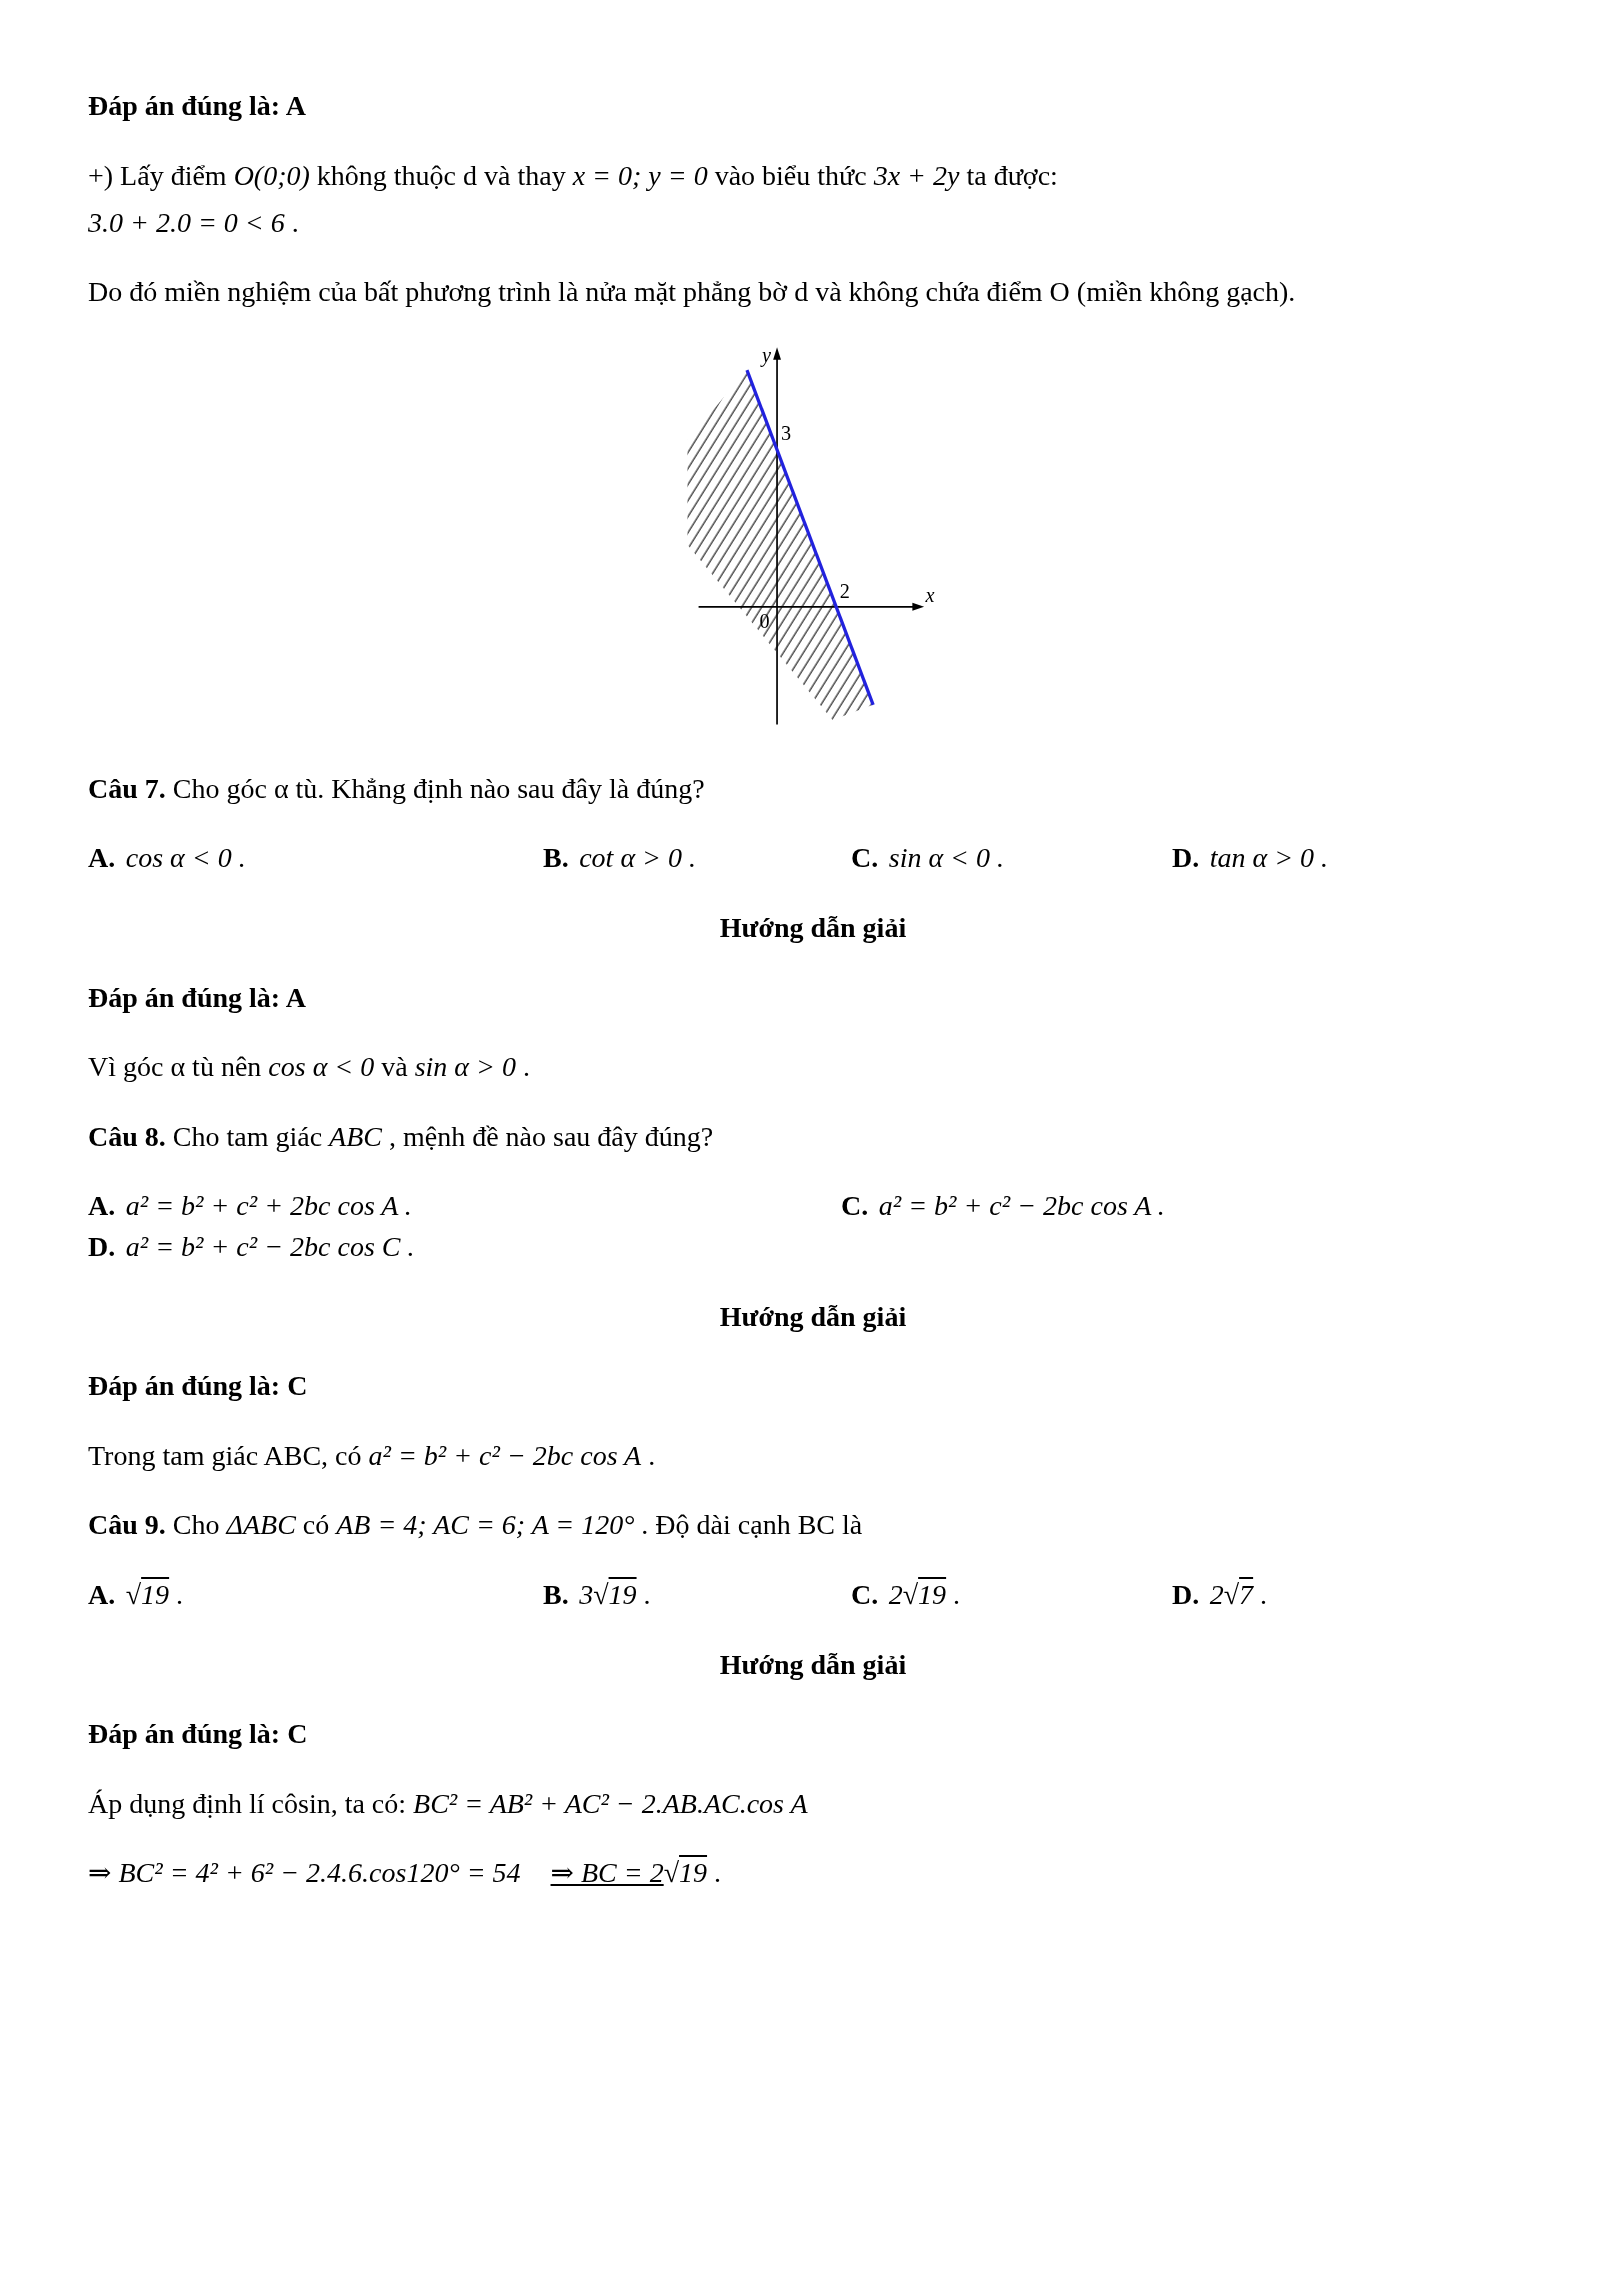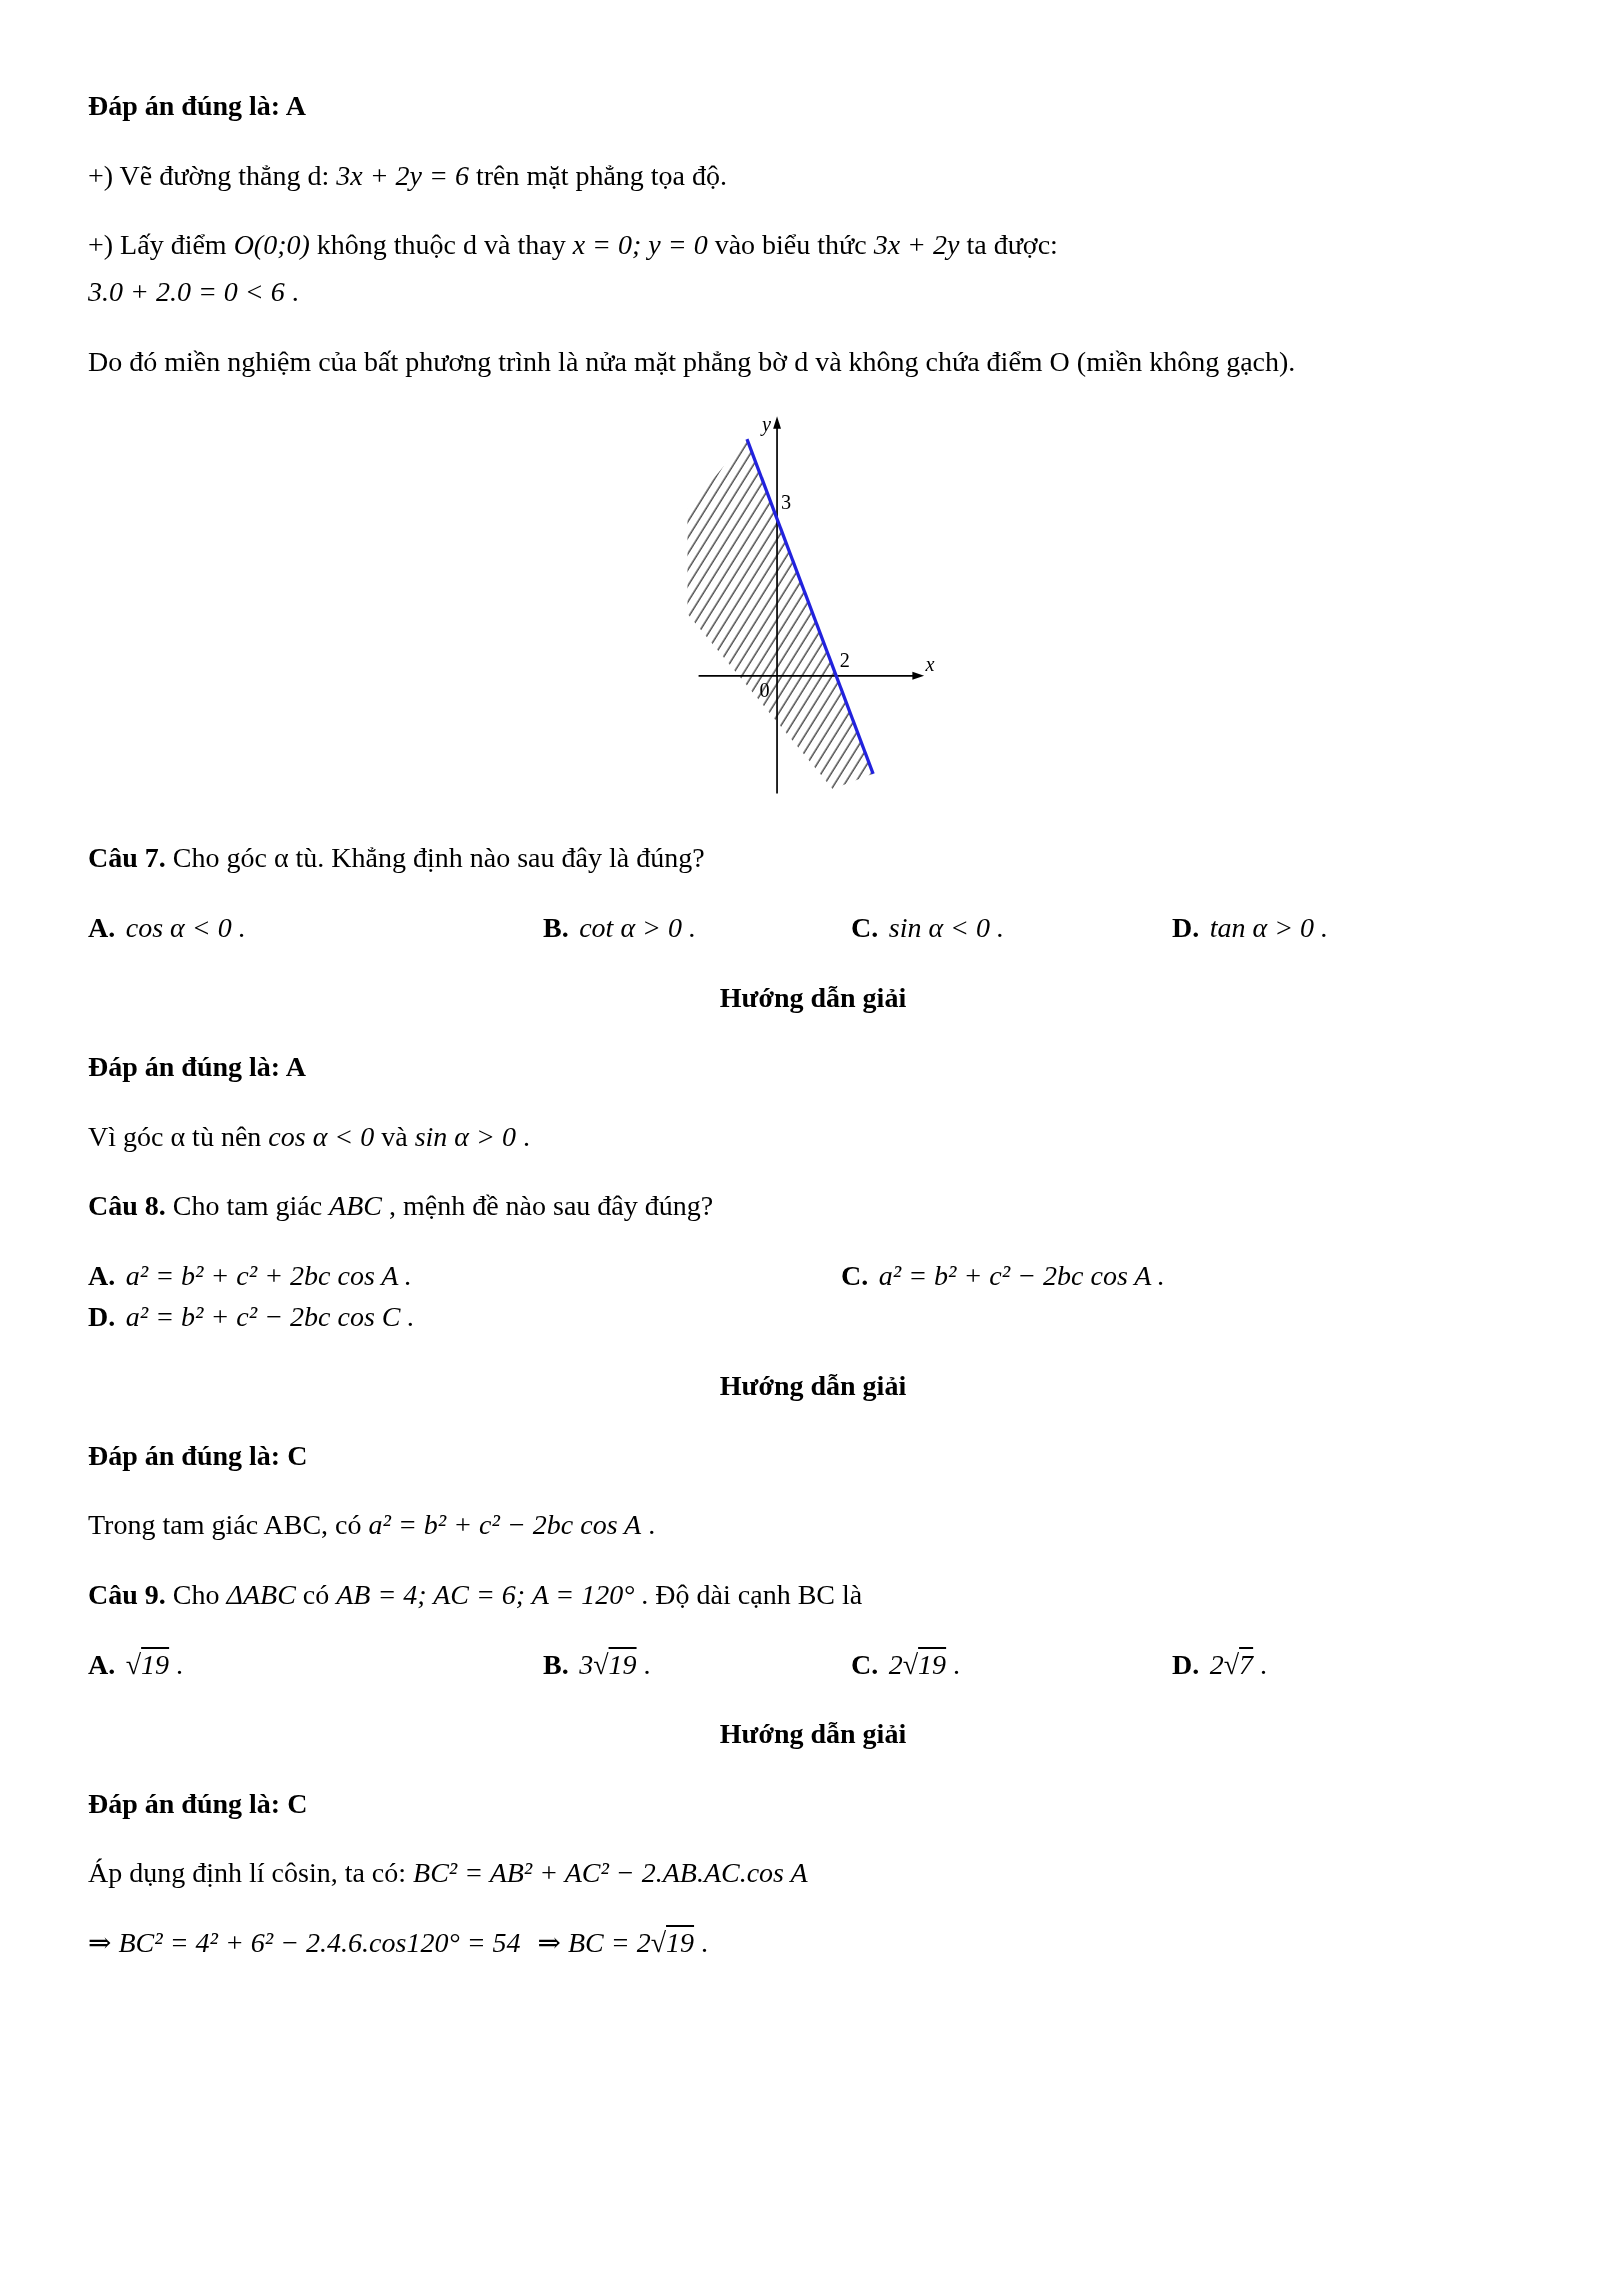--- a/index.html
+++ b/index.html
@@ -10,35 +10,32 @@
   }
   .para{margin:0 0 29px 0;line-height:1.45;text-align:justify;}
   .tight{margin-bottom:6.5px;margin-top:24px;}
   .bold{font-weight:bold;}
   .m{font-style:italic;}
   .center{text-align:center;font-family:Liberation Serif, serif;}
   .opts4{display:grid;grid-template-columns:455px 308px 321px 1fr;margin:0 0 29px 0;line-height:1.45;}
   .opts2{display:grid;grid-template-columns:753px 1fr;margin:0 0 29px 0;line-height:1.45;}
   .olb{font-weight:bold;margin-right:10.5px;}
   .over{text-decoration:overline;}
-  .ml{margin-left:17px;}
+  .ml{margin-left:30px;text-decoration:underline;}
   .graph{margin:9.2px auto 31px;width:262px;}
   .axlbl{font-size:31px;font-family:"Liberation Serif","DejaVu Serif",serif;fill:#000;}
   .it{font-style:italic;}
 </style>
 </head>
 <body>
 
 <div class="page">
 
   <p class="para bold">Đáp án đúng là: A</p>
 
-  <p class="para">
-    <span>+) Vẽ đường thẳng d: </span><span class="m">3x + 2y = 6</span><span> trên mặt phẳng tọa độ.</span>
-  </p>
 
   <p class="para tight">
     <span>+) Lấy điểm </span><span class="m">O(0;0)</span><span> không thuộc d và thay </span><span class="m">x = 0; y = 0</span><span> vào biểu thức </span><span class="m">3x + 2y</span><span> ta được:</span>
   </p>
 
   <p class="para">
     <span class="m">3.0 + 2.0 = 0 &lt; 6</span><span> .</span>
   </p>
 
   <p class="para">Do đó miền nghiệm của bất phương trình là nửa mặt phẳng bờ d và không chứa điểm O (miền không gạch).</p>

